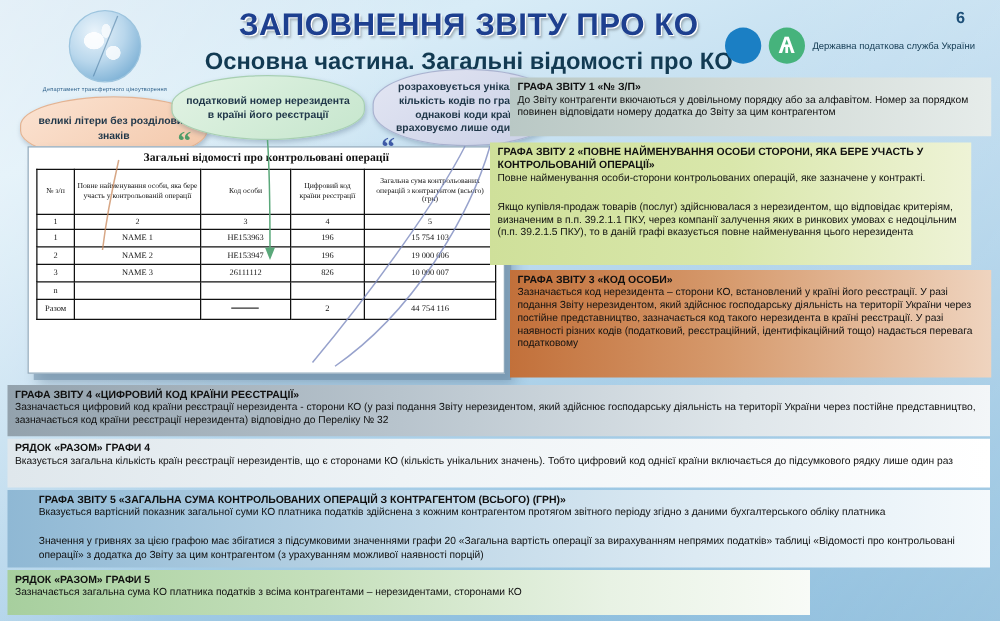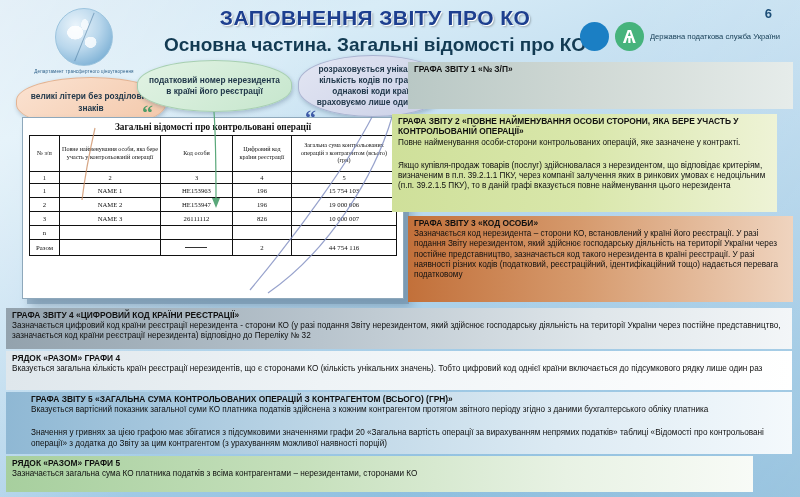--- a/index.html
+++ b/index.html
@@ -23,21 +23,21 @@
   .globe:before{content:"";position:absolute;inset:6px;border-radius:50%;
     background:
       radial-gradient(ellipse at 30% 40%,rgba(255,255,255,.85) 0 18%,transparent 19%),
       radial-gradient(ellipse at 65% 62%,rgba(255,255,255,.8) 0 14%,transparent 15%),
       radial-gradient(ellipse at 52% 22%,rgba(255,255,255,.7) 0 11%,transparent 12%);}
   .globe:after{content:"";position:absolute;left:50%;top:4%;width:1px;height:92%;
     background:rgba(60,110,150,.5);transform:rotate(22deg);}
   .logo-caption{font-size:4.5px;color:#2b5e88;line-height:1.5;margin-top:3px;letter-spacing:.2px;}
 
   .title-wrap{position:absolute;left:150px;top:6px;width:450px;text-align:center;}
-  .title-main{font-size:21px;font-weight:bold;color:#1d3f8f;letter-spacing:.4px;
+  .title-main{font-size:25px;font-weight:bold;color:#1d3f8f;letter-spacing:.4px;
     text-shadow:1px 1px 0 #ffffff,2px 2px 2px rgba(0,0,0,.25);}
   .title-sub{font-size:19px;font-weight:bold;color:#123a52;margin-top:4px;}
 
   .logo-right{position:absolute;right:20px;top:22px;display:flex;align-items:center;gap:6px;}
   .circ{width:29px;height:29px;border-radius:50%;}
   .circ.blue{background:#1b7fc4;}
   .circ.green{background:#46b37c;position:relative;display:flex;align-items:center;justify-content:center;}
   .trident{color:#ffffff;font-size:19px;line-height:1;font-weight:bold;}
   .agency{font-size:7.6px;font-weight:normal;color:#123a52;line-height:1.45;}
 
@@ -89,21 +89,21 @@
   .g2{left:392px;top:114px;width:385px;height:98px;
       background:linear-gradient(90deg,#cfe09a 0%,#d9e7ab 50%,#eef3d6 100%);}
   .g3{left:408px;top:216px;width:385px;height:86px;
       background:linear-gradient(90deg,#c2703a 0%,#d69a6d 45%,#efd4bf 100%);}
   .g4{left:6px;top:308px;width:786px;height:41px;
       background:linear-gradient(90deg,#93a2ad 0%,#b8c4cd 40%,#dfe6ea 75%,#f3f6f8 100%);}
   .g5{left:6px;top:351px;width:786px;height:39px;
       background:linear-gradient(90deg,#dfe7ec 0%,#eef3f6 40%,#ffffff 100%);}
   .g6{left:6px;top:392px;width:786px;height:62px;
       background:linear-gradient(90deg,#8fb8d4 0%,#b7d2e4 35%,#dceaf3 70%,#f4f9fc 100%);padding-left:25px;}
-  .g7{left:6px;top:456px;width:747px;height:36px;
+  .g7{left:6px;top:456px;width:642px;height:36px;
       background:linear-gradient(90deg,#a7cf9e 0%,#c6e0bc 40%,#e8f2e4 75%,#f8fbf7 100%);}
 </style>
 </head>
 <body>
 
 <div class="sheen"></div>
 
 <div class="page-num">6</div>
 
 <div class="logo-left">
@@ -199,20 +199,21 @@
 <svg class="arrows" viewBox="0 0 800 497">
   <path d="M95,128 C90,150 85,175 82,200" stroke="#c98a5e" stroke-width="1.2" fill="none" opacity=".75"></path>
   <path d="M214,112 C216,140 216,170 216,200" stroke="#5aa87a" stroke-width="1.2" fill="none"></path>
   <polygon points="216,208 212,198 220,198" fill="#5aa87a"></polygon>
   <path d="M372,117 C350,160 300,230 250,290" stroke="#7d8bbf" stroke-width="1.2" fill="none" opacity=".8"></path>
   <path d="M392,117 C375,175 330,250 268,293" stroke="#7d8bbf" stroke-width="1.2" fill="none" opacity=".8"></path>
 </svg>
 
 <div class="info g1">
   <h4>ГРАФА ЗВІТУ 1 «№ З/П»</h4>
+  <p>До Звіту контрагенти вкючаються  у довільному порядку або за алфавітом. Номер за порядком повинен відповідати номеру додатка до Звіту за цим контрагентом</p>
 </div>
 
 <div class="info g2">
   <h4>ГРАФА ЗВІТУ 2 «ПОВНЕ НАЙМЕНУВАННЯ ОСОБИ СТОРОНИ, ЯКА БЕРЕ УЧАСТЬ У КОНТРОЛЬОВАНІЙ ОПЕРАЦІЇ»</h4>
   <p>Повне найменування особи-сторони контрольованих операцій, яке зазначене у контракті.</p>
   <p>Якщо купівля-продаж товарів (послуг) здійснювалася з нерезидентом, що відповідає критеріям, визначеним в п.п. 39.2.1.1 ПКУ, через компанії залучення яких в ринкових умовах є недоцільним (п.п. 39.2.1.5 ПКУ), то в даній графі вказується повне найменування цього нерезидента</p>
 </div>
 
 <div class="info g3">
   <h4>ГРАФА ЗВІТУ 3 «КОД ОСОБИ»</h4>

